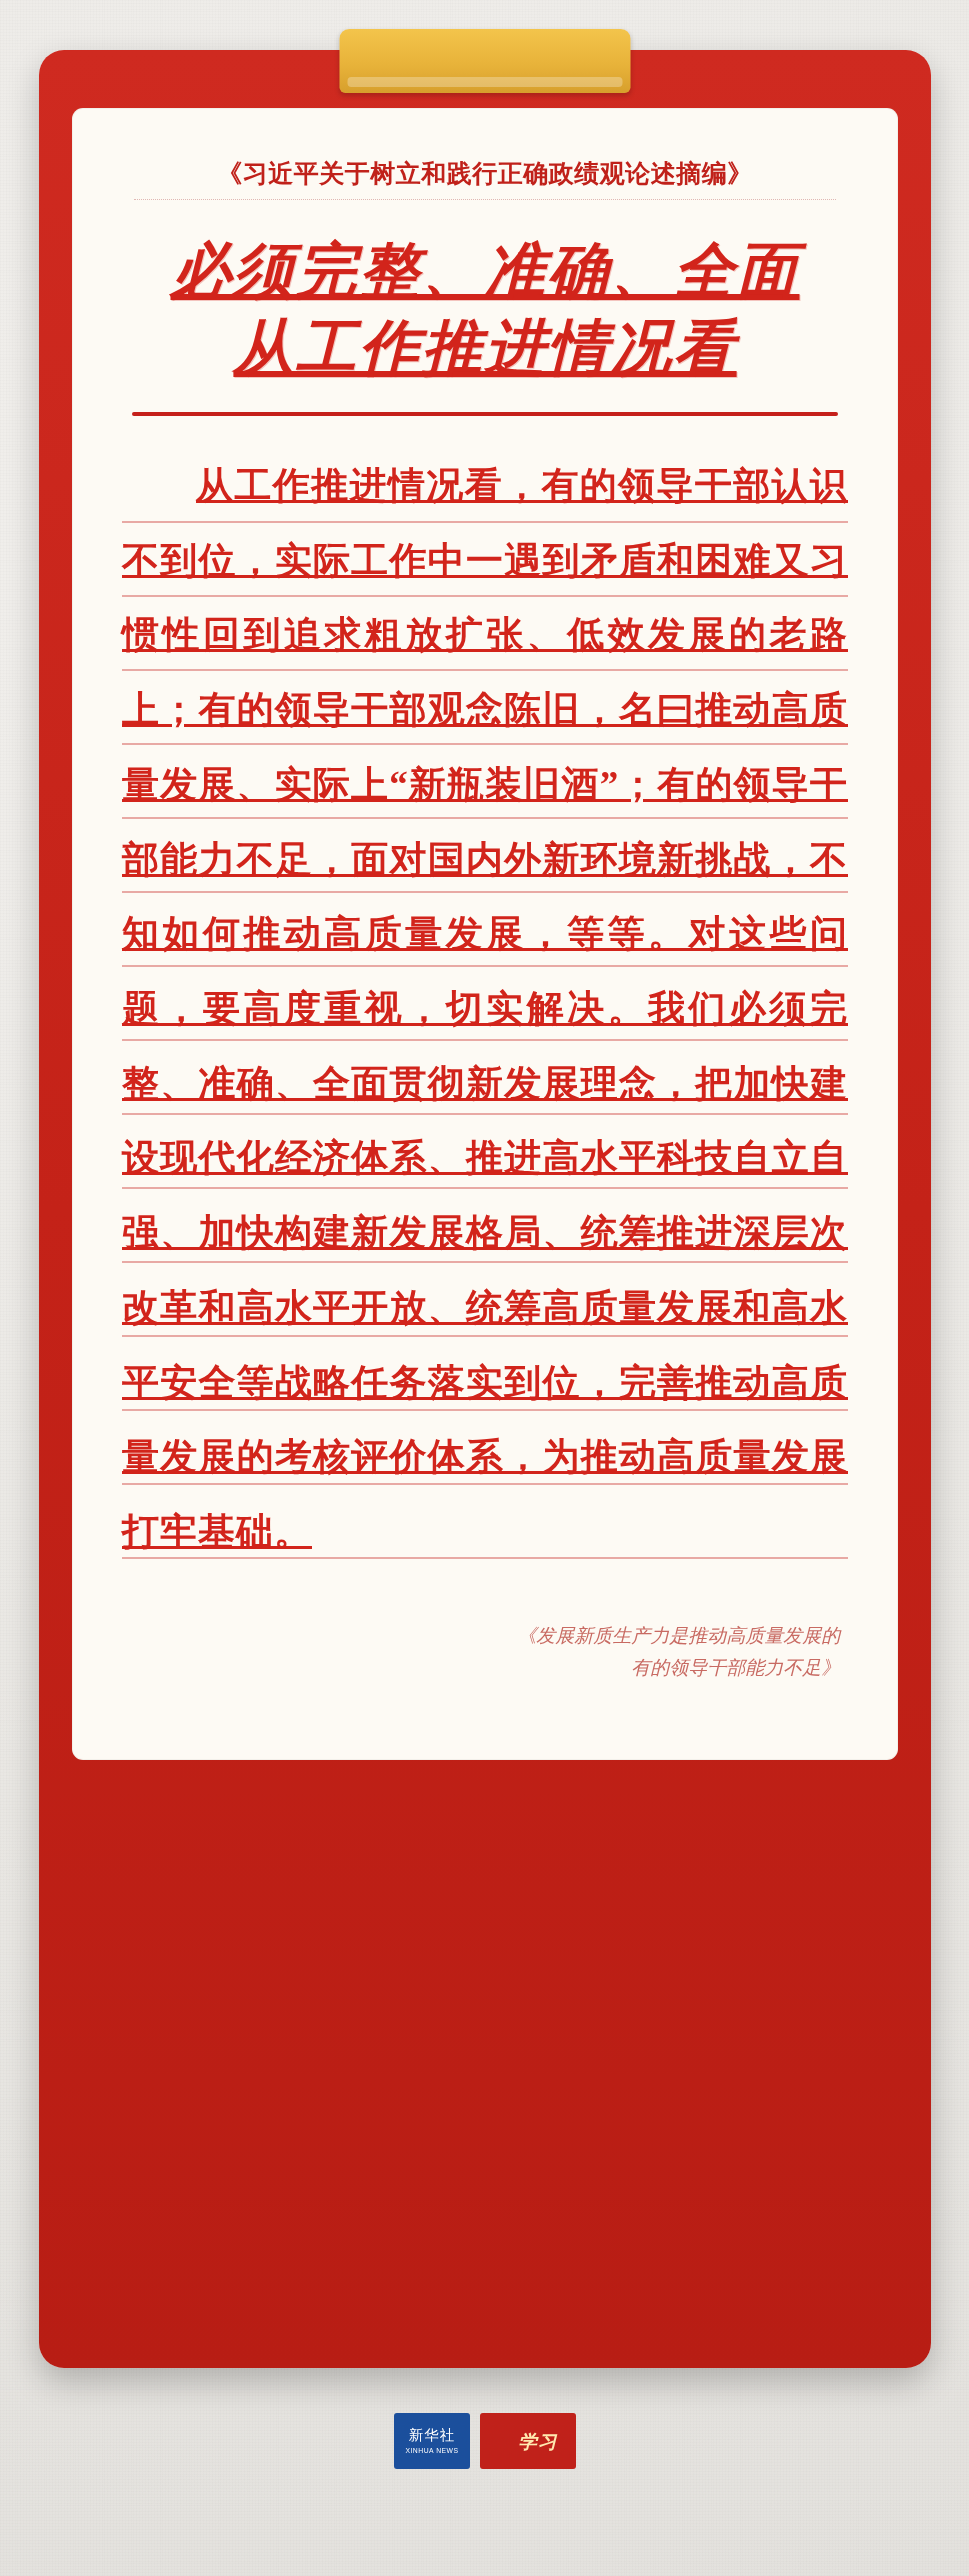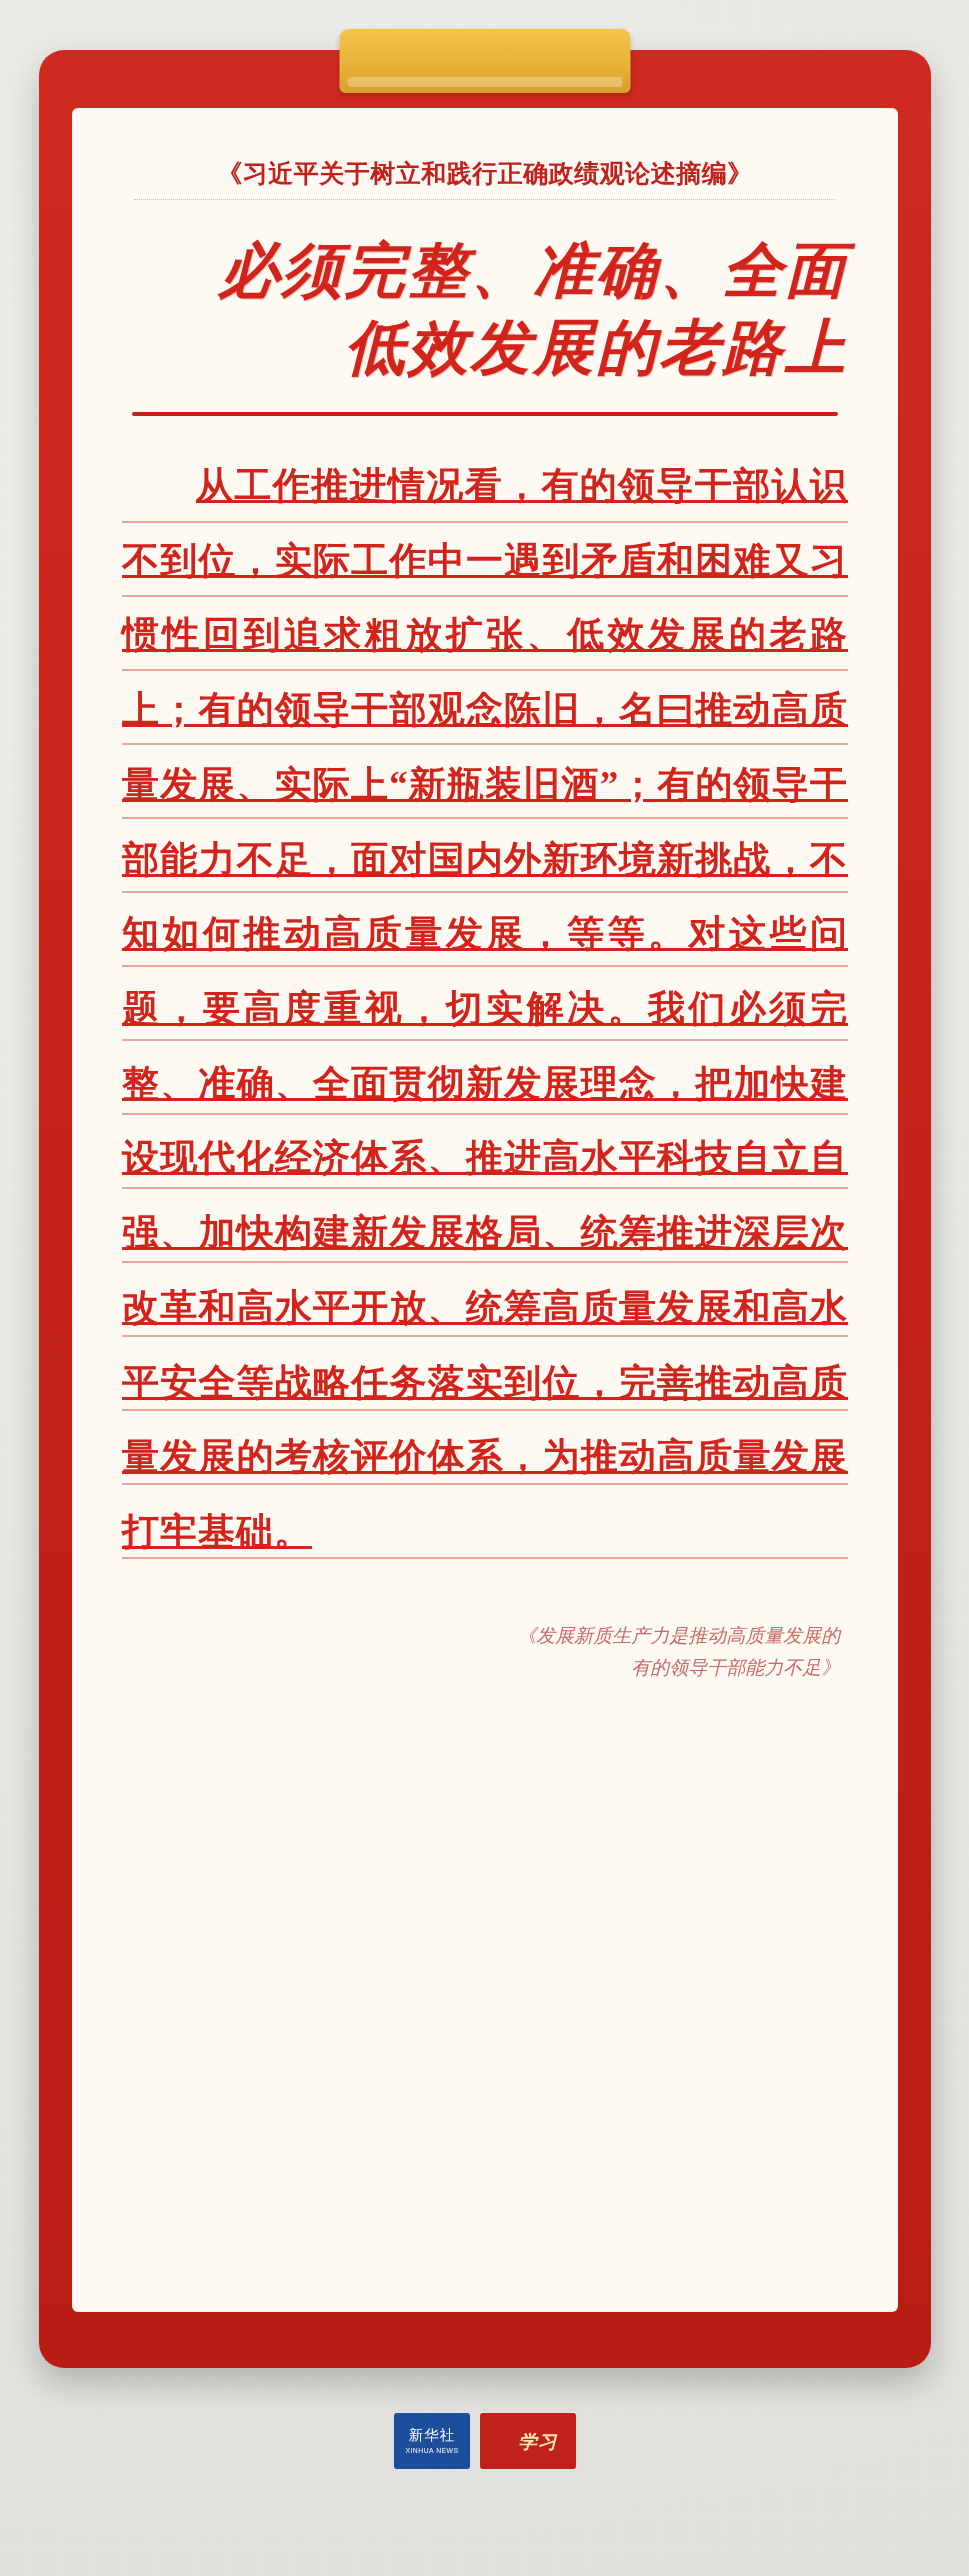--- a/index.html
+++ b/index.html
@@ -57,23 +57,23 @@
     background: rgba(255,255,255,0.28);
     border-radius: 3.9px;
   }
 
   
   .card {
     position: absolute;
     left: 33px;
     top: 58px;
     width: 826px;
-    height: 2204px;
+    height: 1652px;
     background: #fdfaf4;
-    border-radius: 6px;
+    border-radius: 11px;
     box-shadow: inset 0 0 0 1px rgba(0,0,0,0.04);
     overflow: hidden;
   }
   .card-inner {
     position: absolute;
     inset: 0;
     padding: 39px 50px 29px 50px;
     box-sizing: border-box;
   }
 
@@ -84,29 +84,30 @@
     letter-spacing: 0.5px;
     font-family: "Liberation Serif", serif;
     font-weight: bold;
     padding-bottom: 9.7px;
     border-bottom: 1.9px dotted #e0b7b3;
     margin: 9.7px 11.6px 0 11.6px;
   }
 
   .headline {
     margin-top: 33px;
-    text-align: right;
+    text-align: center;
     color: #d2241b;
     font-size: 60px;
     line-height: 1.28;
     font-family: "Liberation Serif", serif;
     font-weight: bold;
     font-style: italic;
     letter-spacing: 2.9px;
     text-shadow: 1px 1px 0 rgba(210,36,27,0.25);
+    text-decoration: underline;
   }
 
   .rule {
     margin: 25px 9.7px 0 9.7px;
     height: 3.9px;
     background: #c5201a;
     border-radius: 1.9px;
   }
 
   .body-text {
@@ -195,21 +196,21 @@
 <div class="clipboard">
   <div class="clip-clamp"></div>
 
   <div class="card">
     <div class="card-inner">
 
       <div class="series-title">《习近平关于树立和践行正确政绩观论述摘编》</div>
 
       <div class="headline">
         <div>必须完整、准确、全面</div>
-        <div>低效发展的老路上</div>
+        <div>从工作推进情况看</div>
       </div>
 
       <div class="rule"></div>
 
       <div class="body-text">从工作推进情况看，有的领导干部认识不到位，实际工作中一遇到矛盾和困难又习惯性回到追求粗放扩张、低效发展的老路上；有的领导干部观念陈旧，名曰推动高质量发展、实际上“新瓶装旧酒”；有的领导干部能力不足，面对国内外新环境新挑战，不知如何推动高质量发展，等等。对这些问题，要高度重视，切实解决。我们必须完整、准确、全面贯彻新发展理念，把加快建设现代化经济体系、推进高水平科技自立自强、加快构建新发展格局、统筹推进深层次改革和高水平开放、统筹高质量发展和高水平安全等战略任务落实到位，完善推动高质量发展的考核评价体系，为推动高质量发展打牢基础。</div>
 
       <div class="source">
         <div>《发展新质生产力是推动高质量发展的</div>
         <div>有的领导干部能力不足》</div>
       </div>

